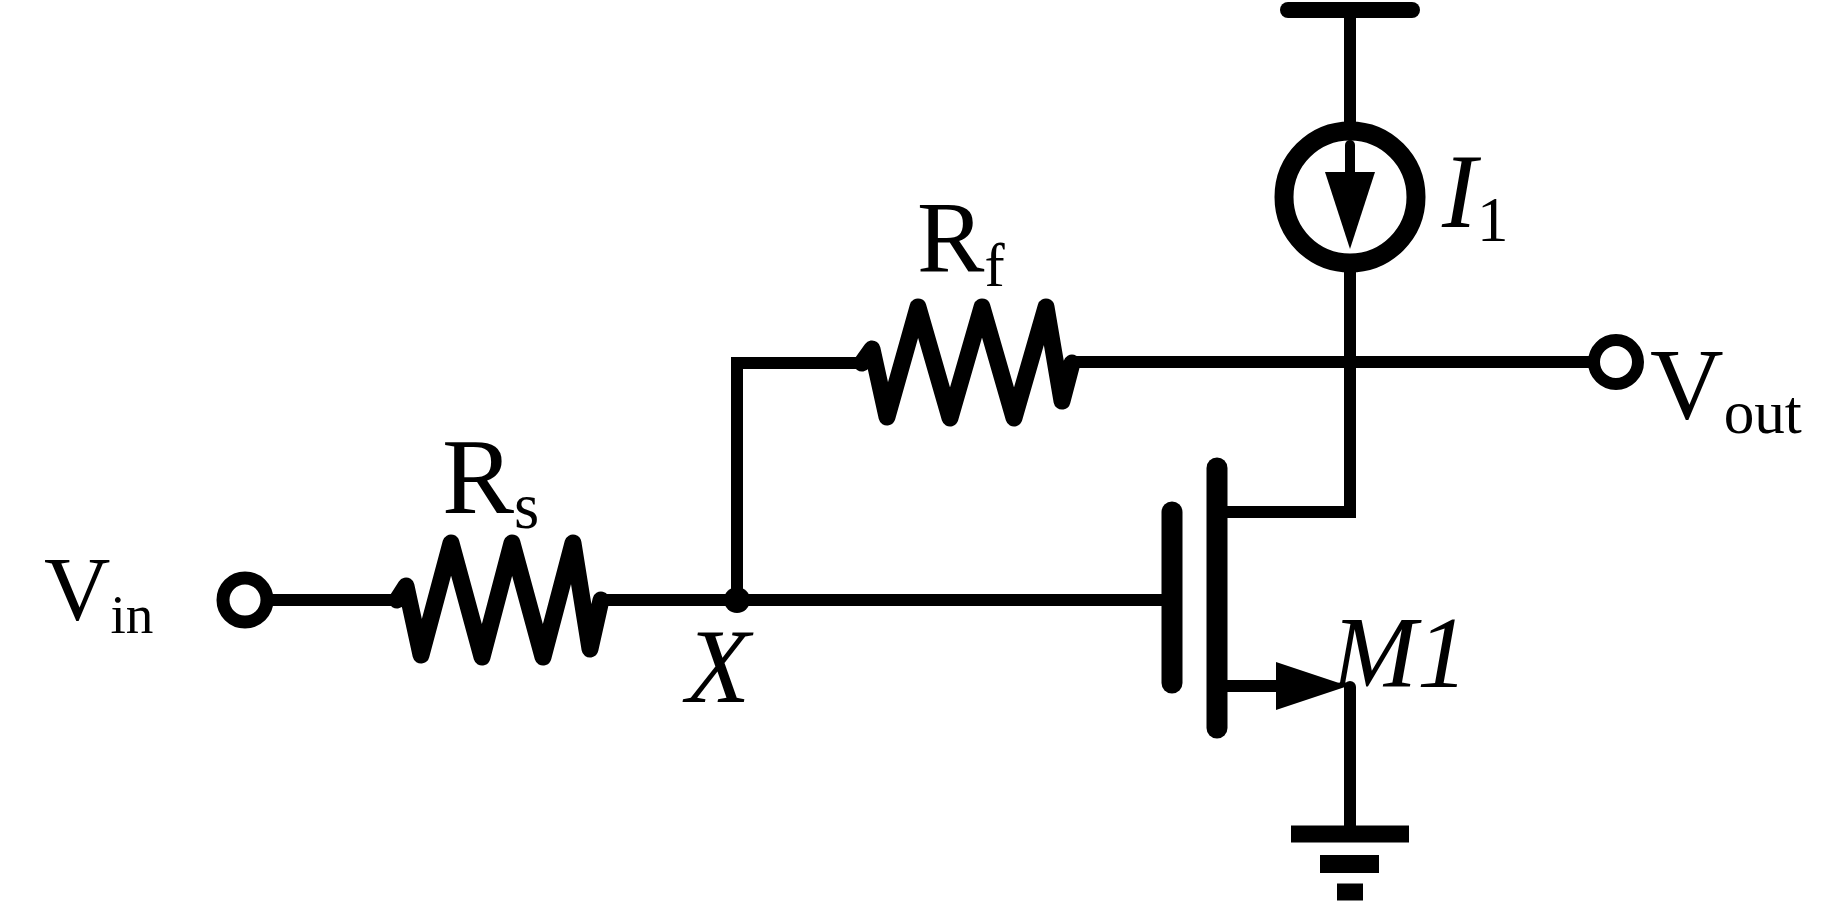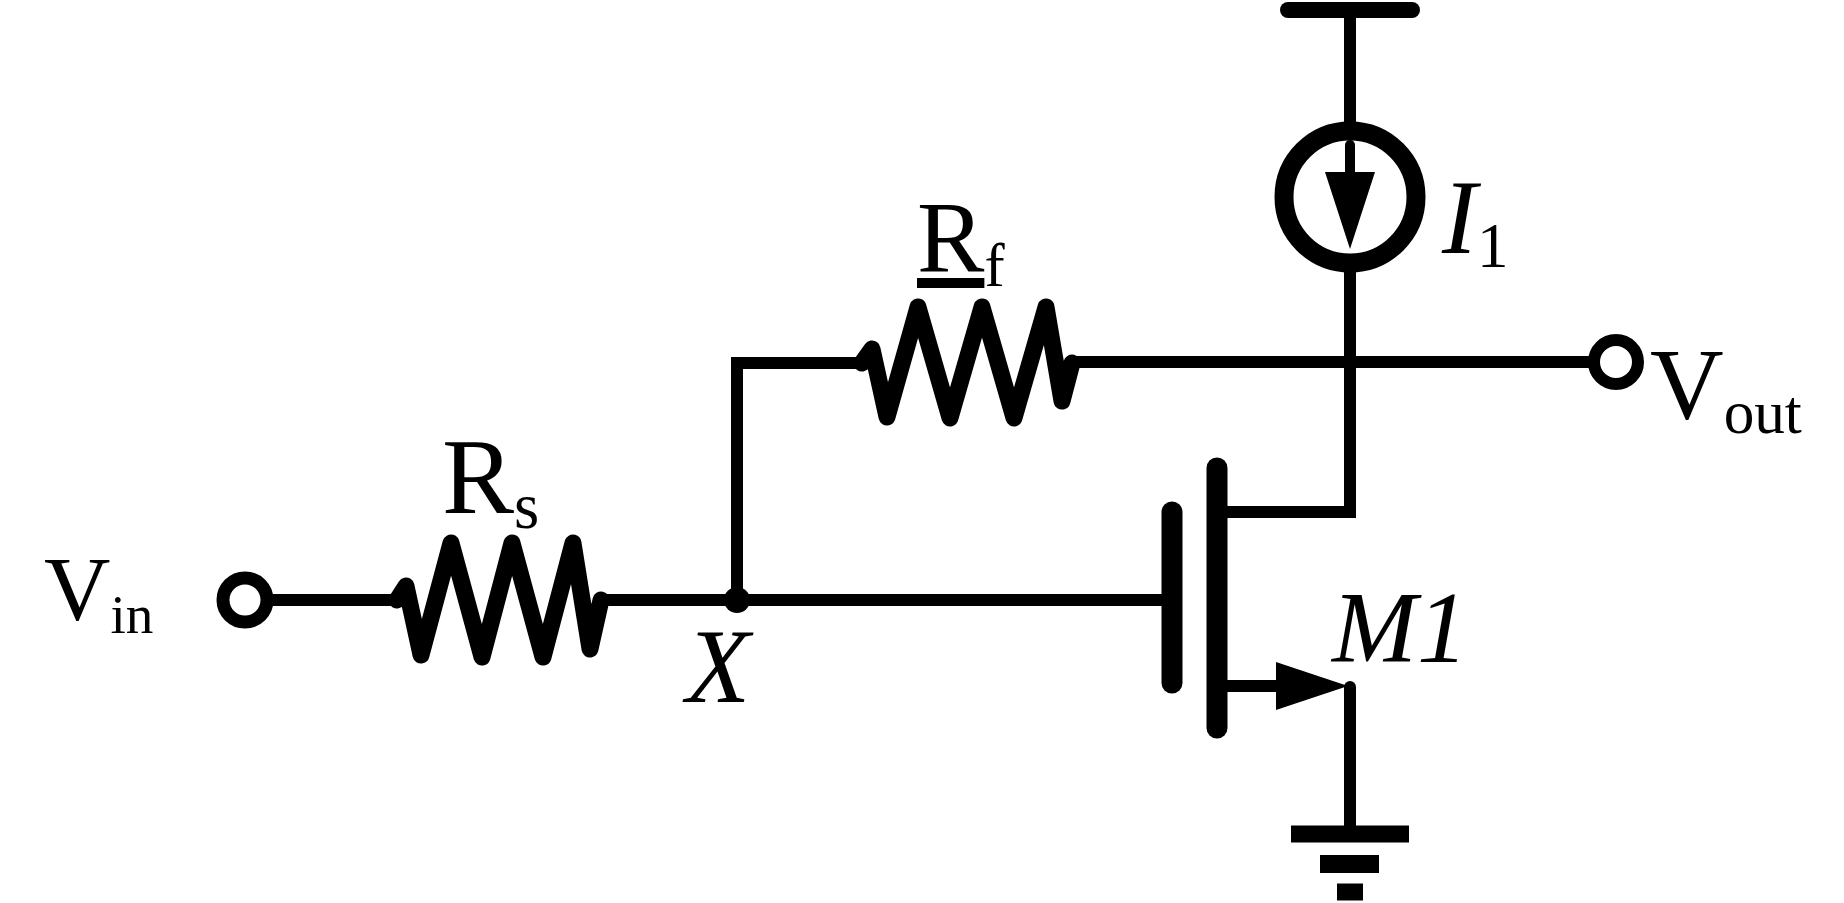--- a/index.html
+++ b/index.html
@@ -90,29 +90,29 @@
   </div>
 
   <div class="lbl f108" style="left:442px;top:423px;">
     <span>R</span><span class="sub">s</span>
   </div>
 
   <div class="lbl f105 it" style="left:686px;top:614px;">
     <span>X</span>
   </div>
 
-  <div class="lbl f101" style="left:917px;top:188px;text-decoration:underline;">
+  <div class="lbl f101" style="left:917px;top:188px;">
     <span>R</span><span class="sub">f</span>
   </div>
 
-  <div class="lbl f102 it" style="left:1332px;top:545px;font-style:italic;">
+  <div class="lbl f102 it" style="left:1332px;top:570px;font-style:italic;">
     <span>M</span><span>1</span>
   </div>
 
-  <div class="lbl f105" style="left:1442px;top:139px;margin-top:26px;">
+  <div class="lbl f105" style="left:1442px;top:139px;">
     <span class="it">I</span><span class="sub">1</span>
   </div>
 
   <div class="lbl f102" style="left:1650px;top:302px;">
     <span>V</span><span class="sub">out</span>
   </div>
 
 </div>
 
 </body></html>

